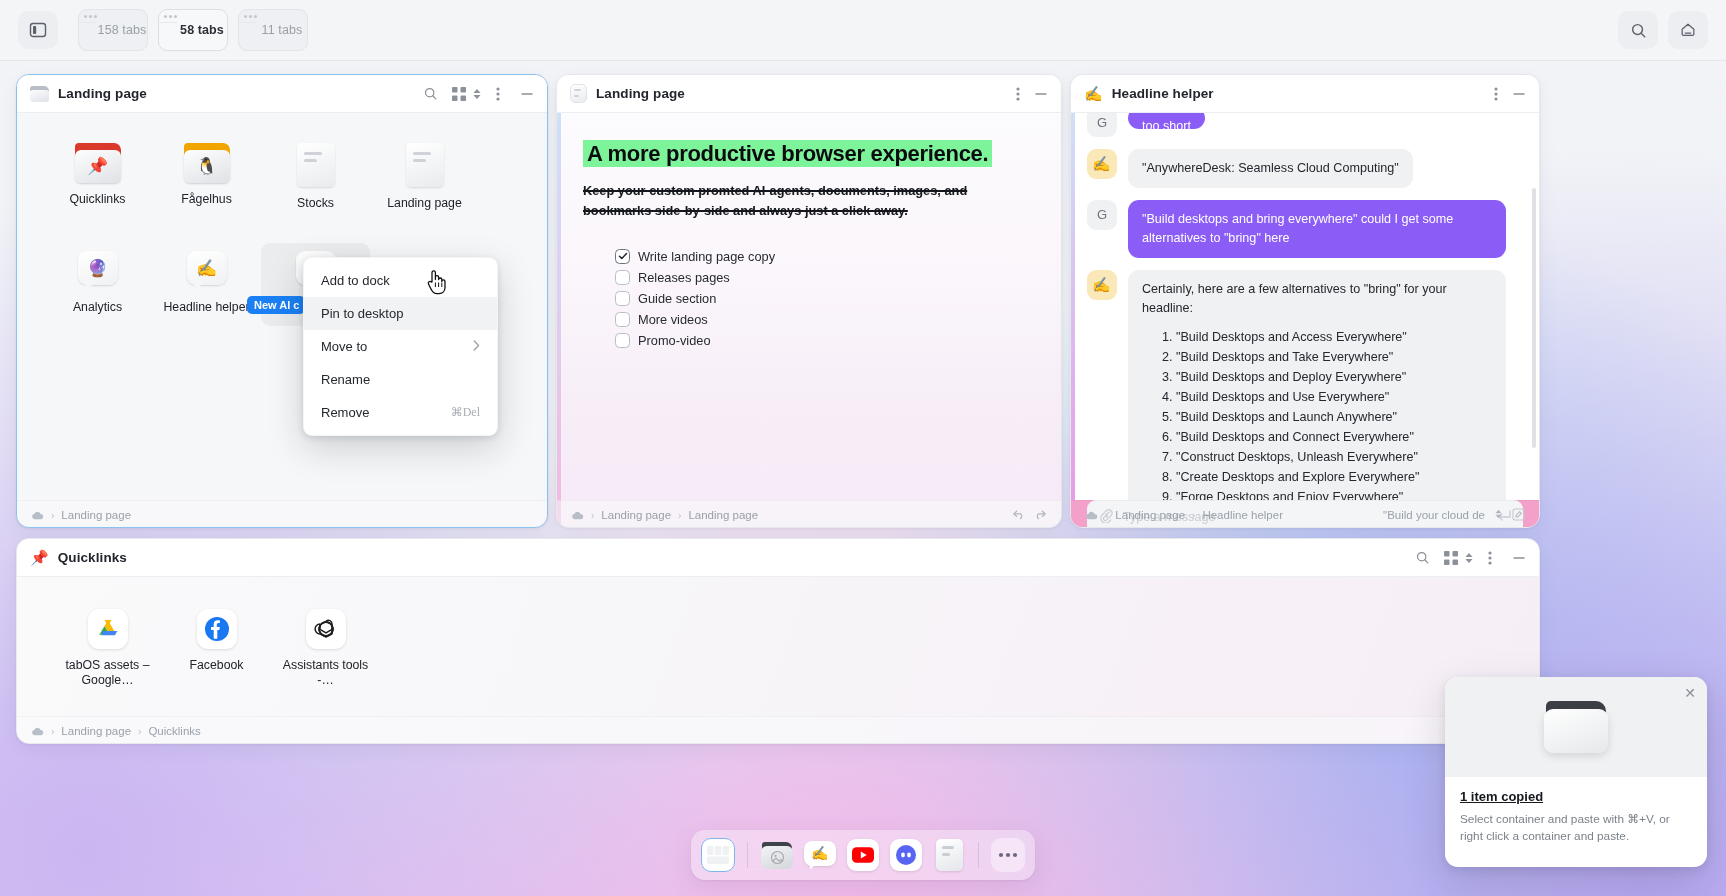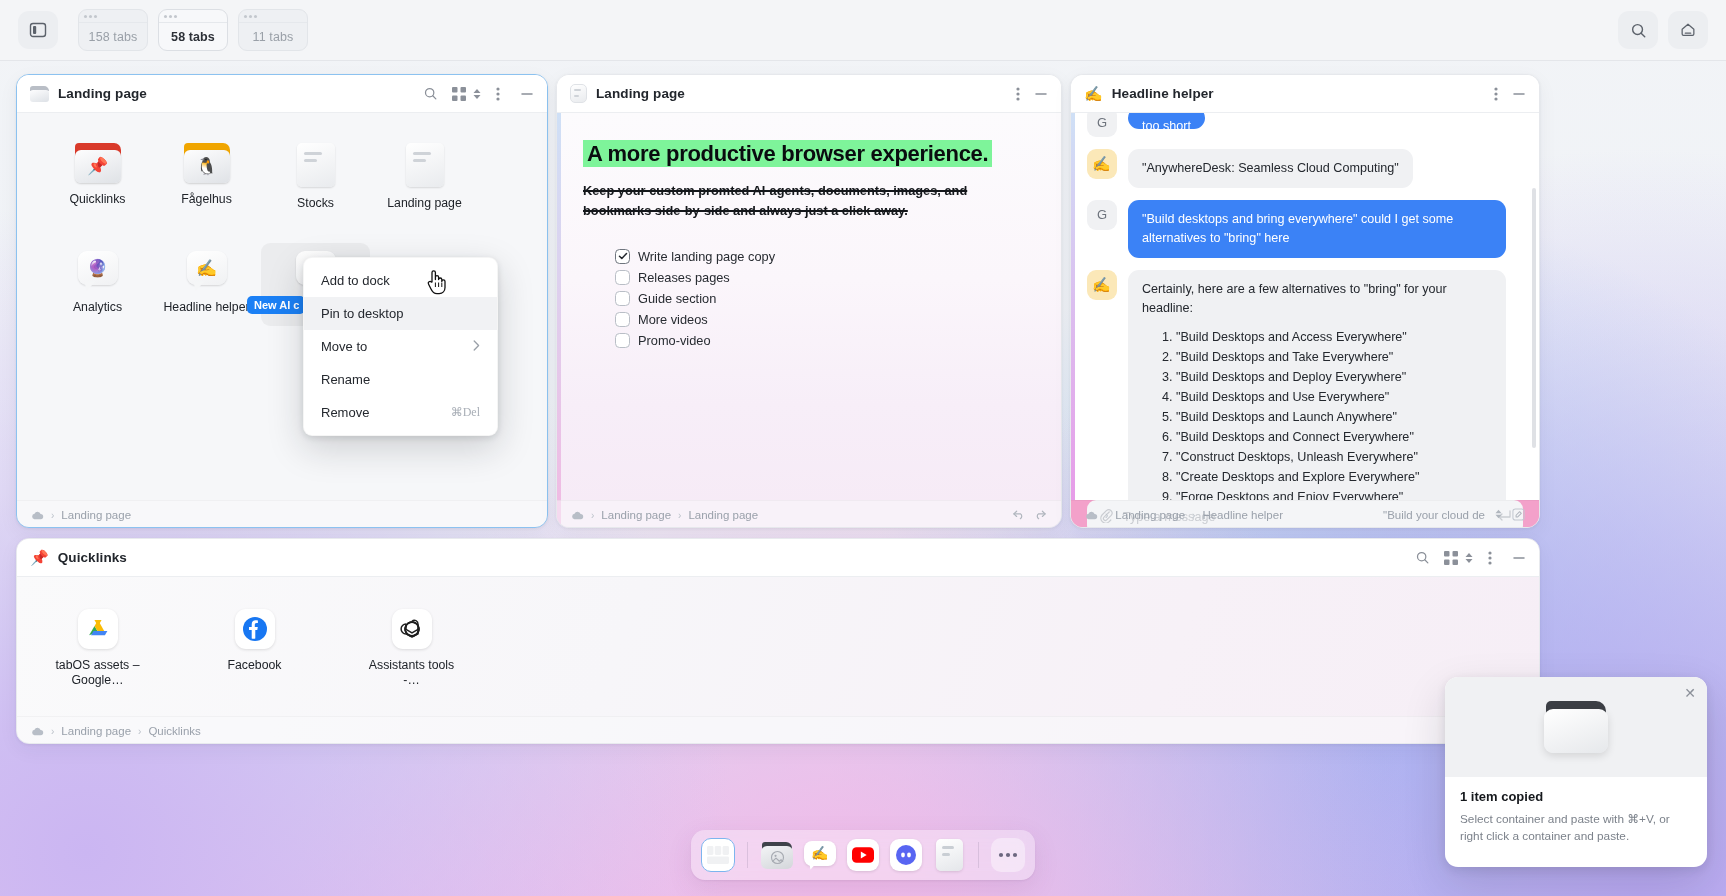--- a/index.html
+++ b/index.html
@@ -36,21 +36,21 @@
   }
   .sidebar-toggle {
     width: 40px; height: 38px; border-radius: 11px;
     background: #eceef1; display: flex; align-items: center; justify-content: center;
     cursor: pointer; margin-right: 20px;
   }
   .tab-group { display: flex; gap: 10px; align-items: flex-end; }
   .tab-card {
     width: 70px; height: 42px; border-radius: 9px;
     background: #eef0f3; border: 1px solid #e2e5e9;
-    display: flex; flex-direction: column; cursor: pointer; overflow: hidden;
+    display: flex; flex-direction: row; cursor: pointer; overflow: hidden;
   }
   .tab-card.active { background: #f7f8fa; border-color: #dcdfe4; }
   .tab-dots {
     height: 13px; display: flex; align-items: center; gap: 2px; padding-left: 5px;
     border-bottom: 1px solid #e5e8ec;
   }
   .tab-dots i { width: 3px; height: 3px; border-radius: 50%; background: #c3c7cd; display: block; }
   .tab-label {
     flex: 1; display: flex; align-items: center; justify-content: center;
     font-size: 12.5px; color: #9aa0a8; letter-spacing: .1px;
@@ -201,41 +201,41 @@
     width: 30px; height: 30px; border-radius: 9px; flex: none;
     display: flex; align-items: center; justify-content: center;
     font-size: 13px; font-weight: 500; color: #6d737c; background: #f0f1f3;
   }
   .avatar.ai { background: #fbe8b8; font-size: 15px; }
   .bubble {
     border-radius: 11px; padding: 10px 14px; font-size: 12.6px; line-height: 1.5;
     max-width: 378px;
   }
   .bubble.them { background: #f0f1f3; color: #24282e; }
-  .bubble.me { background: #3b82f6; color: #fff; }
+  .bubble.me { background: #8b5cf6; color: #fff; }
   .msg.me { }
   .bubble ol { margin: 11px 0 2px 0; padding-left: 34px; }
   .bubble ol li { margin-bottom: 1px; }
   .chat-input-wrap { padding: 0 16px 0; background: #ec4899; }
   .chat-input {
     height: 34px; border-radius: 9px; background: #eff0f2; display: flex;
     align-items: center; padding: 0 12px; gap: 10px; cursor: text;
   }
   .chat-ph { font-size: 12.6px; color: #9aa0a8; flex: 1; }
   .scroll-track {
     position: absolute; right: 3px; top: 75px; width: 4px; height: 260px;
     border-radius: 2px; background: #dfe1e5;
   }
   
   #panel-quicklinks {
     left: 16px; top: 538px; width: 1524px; height: 206px;
     border: 1px solid #e8eaee;
     background: linear-gradient(110deg,#fafafb 0%, #f7f6f9 40%, #f7f1f7 75%, #f6eef6 100%);
   }
-  .ql-grid { display: flex; padding: 24px 26px; gap: 48px; }
+  .ql-grid { display: flex; padding: 24px 36px; }
   .ic-app {
     width: 40px; height: 40px; border-radius: 11px; background: #fff;
     box-shadow: 0 1px 3px rgba(0,0,0,.12);
     display: flex; align-items: center; justify-content: center;
   }
   
   .toast {
     position: absolute; right: 19px; top: 677px; width: 262px; height: 190px;
     border-radius: 13px; overflow: hidden; background: #fff;
     box-shadow: 0 3px 10px rgba(20,25,35,.10), 0 16px 44px rgba(20,25,35,.14);
@@ -243,21 +243,21 @@
   }
   .toast-top {
     height: 100px; background: #f0f1f3; display: flex; align-items: center; justify-content: center;
     position: relative;
   }
   .toast-close {
     position: absolute; right: 9px; top: 8px; width: 16px; height: 16px; cursor: pointer;
     color: #8b9099; display: flex; align-items: center; justify-content: center; font-size: 14px;
   }
   .toast-body { padding: 12px 15px; }
-  .toast-title { font-size: 13px; font-weight: 700; color: #15181c; }
+  .toast-title { font-size: 13px; font-weight: 700; color: #15181c; text-decoration: underline; }
   .toast-text { margin-top: 7px; font-size: 11.8px; color: #7c828b; line-height: 1.45; }
   
   .dock {
     position: absolute; left: 50%; transform: translateX(-50%); bottom: 16px;
     height: 50px; border-radius: 14px; padding: 0 10px;
     background: rgba(255,255,255,0.34);
     box-shadow: 0 1px 2px rgba(60,40,80,.08), 0 8px 26px rgba(80,50,110,.10);
     display: flex; align-items: center; gap: 9px; z-index: 45;
     backdrop-filter: blur(8px);
   }

